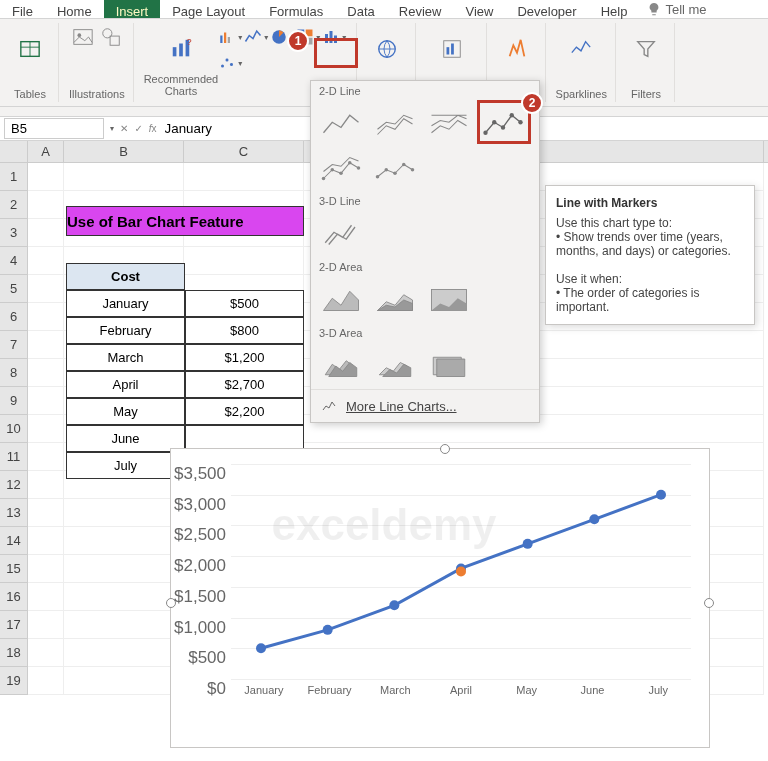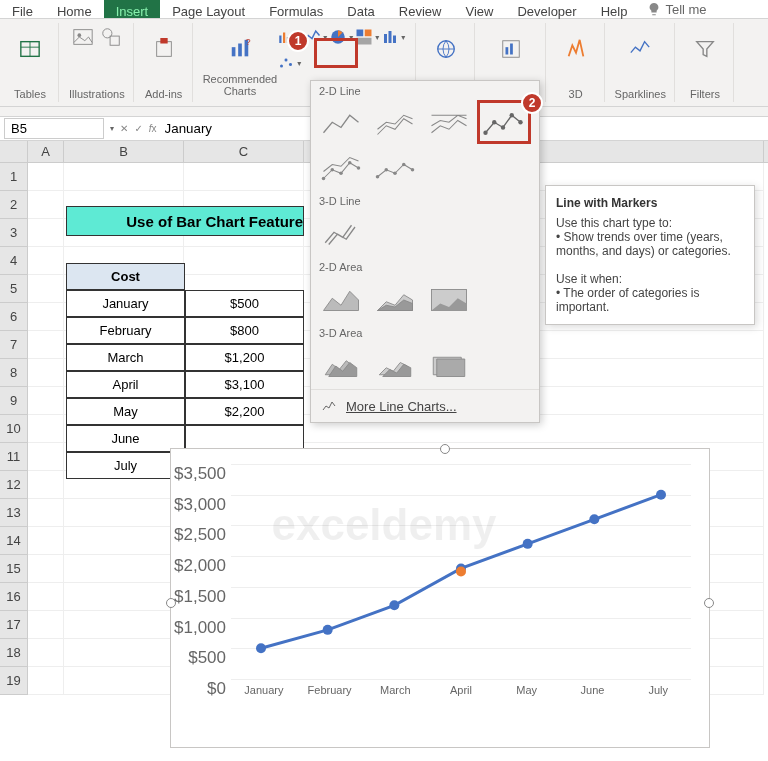--- a/index.html
+++ b/index.html
@@ -1,21 +1,21 @@
 <!DOCTYPE html>
 <html><head>
 <meta charset="utf-8">
 <style>
 * { box-sizing: border-box; margin: 0; padding: 0; font-family: 'Segoe UI', Arial, sans-serif; }
 body { width: 768px; height: 761px; background: #fff; position: relative; overflow: hidden; font-size: 13px; }
 
 
 .titlebar { display: flex; background: #fff; border-bottom: 1px solid #d4d4d4; height: 19px; }
 .tab { padding: 4px 12px; color: #444; cursor: pointer; }
-.tab.active { background: #217346; color: #86efac; }
+.tab.active { background: #217346; color: #fef9c3; }
 .tellme { display: flex; align-items: center; gap: 4px; color: #666; padding: 4px 8px; }
 .bulb { width: 14px; height: 14px; }
 
 
 .ribbon { display: flex; background: #f3f2f1; border-bottom: 1px solid #d4d4d4; height: 88px; padding: 4px 2px; gap: 2px; }
 .group { display: flex; flex-direction: column; align-items: center; justify-content: space-between; padding: 2px 8px; border-right: 1px solid #e1dfdd; }
 .group-icons { display: flex; gap: 4px; flex-wrap: wrap; align-items: flex-start; }
 .group-label { font-size: 11px; color: #666; }
 .ribbon-btn { width: 24px; height: 24px; display: flex; align-items: center; justify-content: center; }
 .ribbon-btn.big { width: 40px; height: 48px; flex-direction: column; }
@@ -40,21 +40,21 @@
 .ch { border-right: 1px solid #ccc; text-align: center; color: #444; font-size: 13px; line-height: 22px; }
 .ch.A { width: 36px; } .ch.B { width: 120px; } .ch.C { width: 120px; } .ch.D { width: 460px; }
 .rows { }
 .row { display: flex; height: 28px; }
 .rh { width: 28px; background: #e6e6e6; border-right: 1px solid #ccc; border-bottom: 1px solid #ccc; text-align: center; color: #444; font-size: 13px; line-height: 28px; }
 .cell { border-right: 1px solid #eee; border-bottom: 1px solid #eee; padding: 0 6px; line-height: 28px; }
 .cell.A { width: 36px; } .cell.B { width: 120px; } .cell.C { width: 120px; } .cell.D { width: 460px; }
 
 
 .datatable { position: absolute; left: 66px; top: 65px; }
-.tbl-title { width: 238px; background: #5eead4; text-align: right; font-weight: bold; font-size: 15px; padding: 6px 0 5px; border: 1px solid #333; }
+.tbl-title { width: 238px; background: #d946ef; text-align: left; font-weight: bold; font-size: 15px; padding: 6px 0 5px; border: 1px solid #333; }
 .tbl-spacer { height: 27px; }
 .tbl-head { display: flex; }
 .tbl-head div { width: 119px; background: #dce6f1; text-align: center; font-weight: bold; padding: 5px 0; border: 1px solid #333; }
 .tbl-row { display: flex; }
 .tbl-row div { width: 119px; text-align: center; padding: 5px 0; border: 1px solid #333; background: #fff; }
 
 
 .dropdown { position: absolute; left: 310px; top: 80px; width: 230px; background: #f3f2f1; border: 1px solid #c8c6c4; box-shadow: 2px 2px 8px rgba(0,0,0,0.2); z-index: 30; }
 .dd-section-label { font-size: 11px; color: #666; padding: 4px 8px; background: #f3f2f1; }
 .dd-icons { display: flex; flex-wrap: wrap; padding: 4px 6px; gap: 6px; }
@@ -129,31 +129,20 @@
         </div>
       <div class="ribbon-btn">
           <svg viewBox="0 0 24 24">
             <circle cx="8" cy="8" r="5" fill="none" stroke="#888"></circle>
             <rect x="11" y="11" width="10" height="10" fill="none" stroke="#888"></rect>
           </svg>
         </div>
     </div>
     <div class="group-label">Illustrations</div>
   </div>
-  <div class="group">
-    <div class="group-icons">
-        <div class="ribbon-btn big">
-          <svg viewBox="0 0 24 24">
-            <rect x="4" y="4" width="16" height="16" fill="none" stroke="#888"></rect>
-            <rect x="8" y="0" width="8" height="6" fill="#c0392b"></rect>
-          </svg>
-        </div>
-      </div>
-    <div class="group-label">Add-ins</div>
-  </div>
   <div class="group" style="flex-direction:row;align-items:flex-start;">
     <div style="display:flex;flex-direction:column;align-items:center;">
       <div class="ribbon-btn big">
           <svg viewBox="0 0 24 24">
             <rect x="3" y="10" width="4" height="10" fill="#4472c4"></rect>
             <rect x="10" y="6" width="4" height="14" fill="#4472c4"></rect>
             <rect x="17" y="2" width="4" height="18" fill="#4472c4"></rect>
             <text x="18" y="8" font-size="10" fill="#c0392b">?</text>
           </svg>
         </div>
@@ -433,21 +422,21 @@
         <div class="tbl-row">
           <div>February</div>
           <div>$800</div>
         </div>
         <div class="tbl-row">
           <div>March</div>
           <div>$1,200</div>
         </div>
         <div class="tbl-row">
           <div>April</div>
-          <div>$3,100</div>
+          <div>$2,700</div>
         </div>
         <div class="tbl-row">
           <div>May</div>
           <div>$2,200</div>
         </div>
         <div class="tbl-row">
           <div>June</div>
           <div></div>
         </div>
         <div class="tbl-row">

